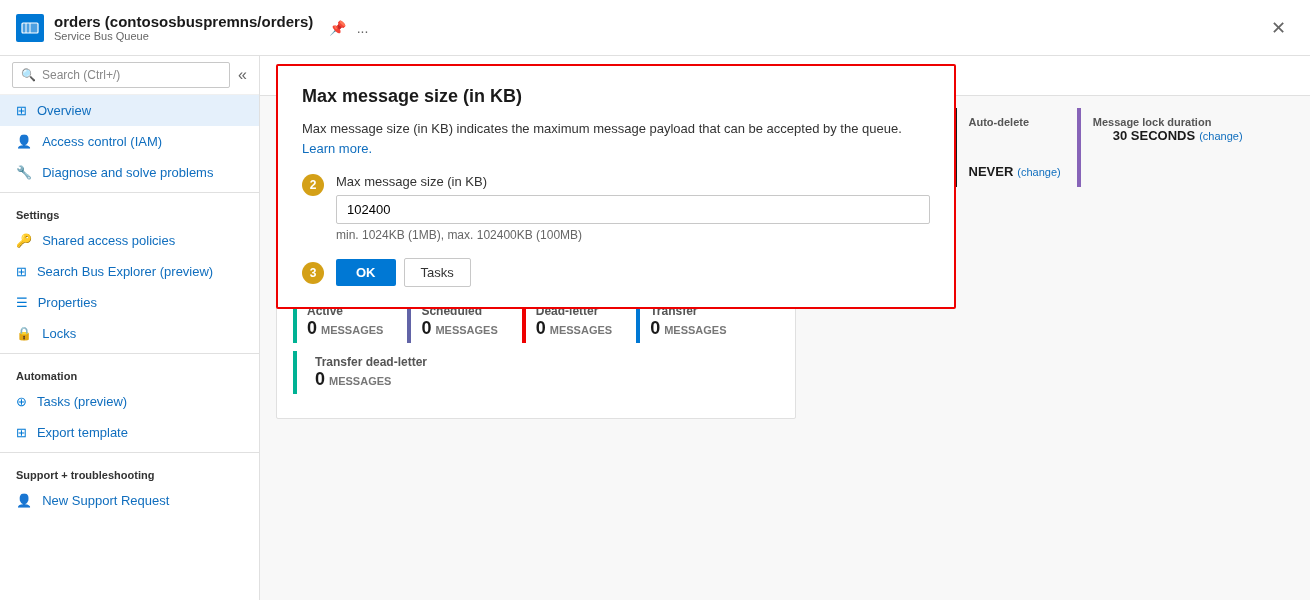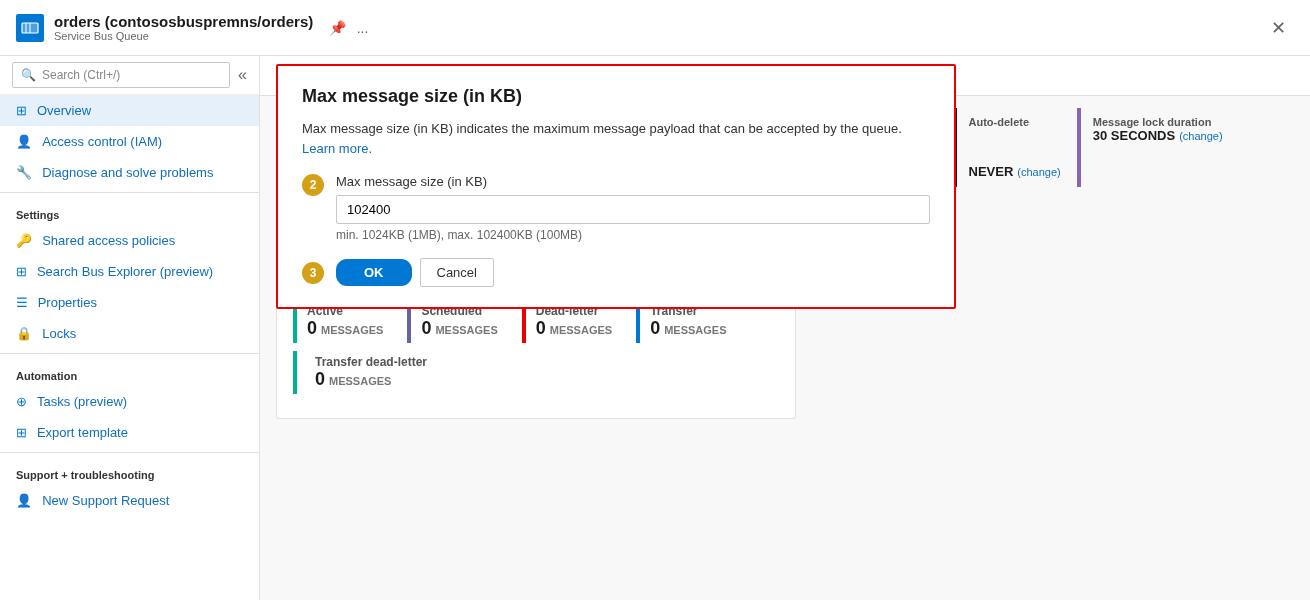--- a/index.html
+++ b/index.html
@@ -33,21 +33,21 @@
     .toolbar { background: #fff; border-bottom: 1px solid #e0e0e0; padding: 8px 16px; display: flex; align-items: center; gap: 16px; }
     .toolbar-btn { display: flex; align-items: center; gap: 6px; background: none; border: none; color: #106ebe; font-size: 13px; cursor: pointer; padding: 4px 8px; }
     .modal { position: absolute; top: 8px; left: 16px; right: 16px; background: #fff; border: 2px solid #e00; border-radius: 2px; padding: 20px 24px; z-index: 20; max-width: 680px; }
     .modal-title { font-size: 18px; font-weight: 600; margin-bottom: 12px; color: #1a1a1a; }
     .modal-desc { font-size: 13px; color: #333; margin-bottom: 16px; line-height: 1.5; }
     .modal-desc a { color: #106ebe; text-decoration: none; }
     .modal-field-label { font-size: 13px; color: #333; margin-bottom: 6px; }
     .modal-input { width: 100%; border: 1px solid #c8c8c8; border-radius: 2px; padding: 6px 10px; font-size: 13px; margin-bottom: 4px; }
     .modal-hint { font-size: 12px; color: #666; margin-bottom: 16px; }
     .modal-actions { display: flex; gap: 8px; align-items: center; }
-    .btn-primary { background: #0078d4; color: #fff; border: none; border-radius: 11px; padding: 6px 28px; font-size: 13px; cursor: pointer; font-weight: 600; }
+    .btn-primary { background: #0078d4; color: #fff; border: none; border-radius: 2px; padding: 6px 20px; font-size: 13px; cursor: pointer; font-weight: 600; }
     .btn-secondary { background: #fff; color: #333; border: 1px solid #c8c8c8; border-radius: 2px; padding: 6px 16px; font-size: 13px; cursor: pointer; }
 
     
     .step-badge { background: #d4a017; color: #fff; border-radius: 50%; width: 22px; height: 22px; display: flex; align-items: center; justify-content: center; font-size: 12px; font-weight: 700; flex-shrink: 0; }
 
     
     .stats-area { padding: 12px 16px; background: #f8f8f8; }
     .stat-item { padding: 8px 16px 8px 12px; border-left: 4px solid; min-width: 120px; }
     .stat-item.black { border-color: #1a1a1a; }
     .stat-item.red { border-color: #e00; }
@@ -194,21 +194,21 @@
           <div class="modal-field-label">Max message size (in KB)</div>
           <input class="modal-input" type="text" value="102400" style="">
           <div class="modal-hint">min. 1024KB (1MB), max. 102400KB (100MB)</div>
         </div>
       </div>
 
       <div class="modal-row" style="align-items:center;">
         <div class="step-badge">3</div>
         <div class="modal-actions">
           <button class="btn-primary">OK</button>
-          <button class="btn-secondary">Cancel</button>
+          <button class="btn-secondary">Tasks</button>
         </div>
       </div>
     </div>
 
     <div class="stats-area">
       <div class="stat-row1">
         <div class="stat-item black">
           <div class="stat-label">Max delivery count</div>
           <div style="display:flex;align-items:baseline;gap:4px;">
             <span class="stat-value">10</span>
@@ -246,21 +246,21 @@
         </div>
         <div class="stat-item black">
           <div class="stat-label">Auto-delete</div>
           <div style="display:flex;align-items:baseline;gap:4px;margin-top:36px;">
             <span class="stat-value" style="font-size:13px;font-weight:700;">NEVER</span>
             <span class="stat-change">(change)</span>
           </div>
         </div>
         <div class="stat-item purple">
           <div class="stat-label">Message lock duration</div>
-          <div style="display:flex;align-items:baseline;gap:4px;">
+          <div style="display:flex;align-items:baseline;gap:4px;margin-left:20px;">
             <span class="stat-value" style="font-size:13px;font-weight:700;">30 SECONDS</span>
             <span class="stat-change">(change)</span>
           </div>
         </div>
       </div>
 
       <div class="free-space" style="margin-top:8px;">
         <div class="stat-label">Free space</div>
         <div style="display:flex;align-items:baseline;gap:2px;">
           <span class="stat-value">100.0</span>

